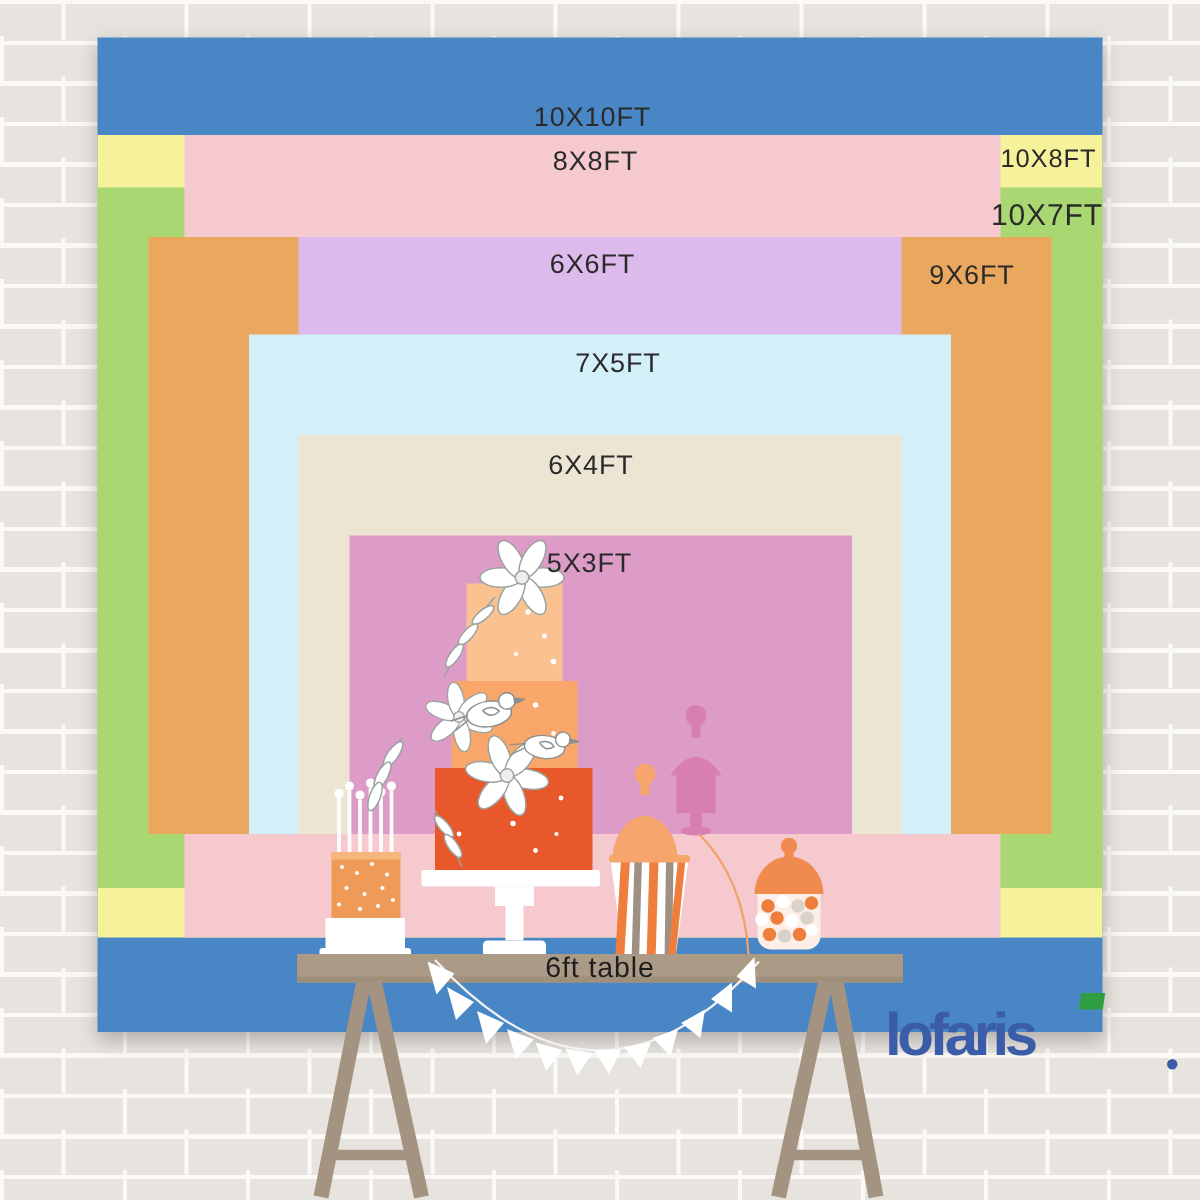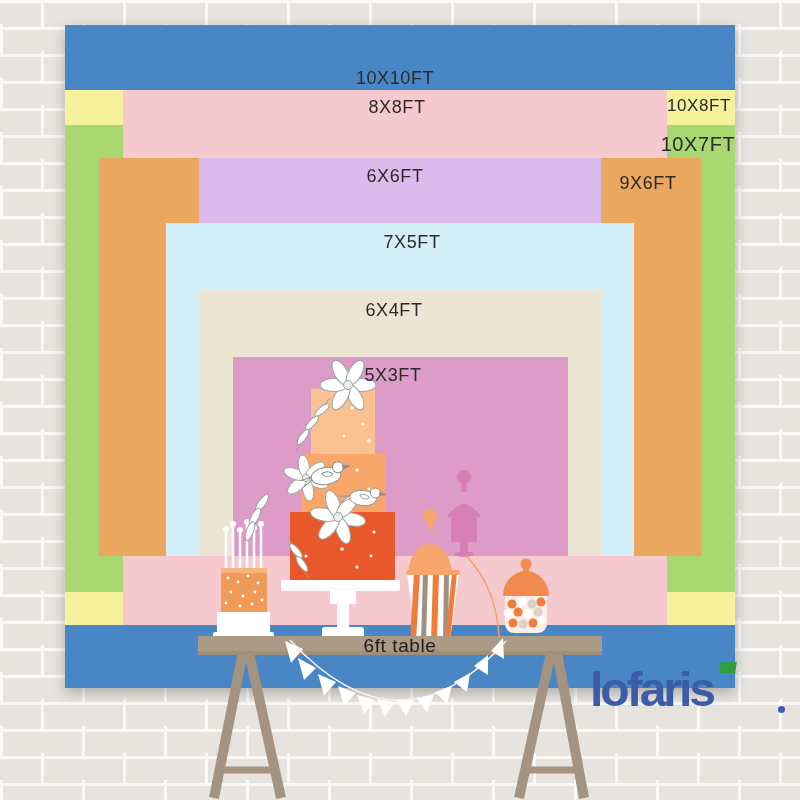--- a/index.html
+++ b/index.html
@@ -35,21 +35,21 @@
   .lab-9x6  {left:648px;top:173px;}
   .lab-7x5  {left:394px;top:232px;margin-left:18px;}
   .lab-6x4  {left:394px;top:300px;}
   .lab-5x3  {left:393px;top:365px;text-align:right;}
   .lab-table{left:400px;top:635px;font-size:19px;color:#1e1e1e;z-index:40;}
 
   .illustration{position:absolute;left:0;top:0;width:800px;height:800px;z-index:20;pointer-events:none;}
 
   .logo{position:absolute;left:590px;top:662px;width:210px;height:62px;z-index:50;}
   .logo-text{
-    font-weight:bold;font-size:48px;line-height:56px;letter-spacing:-3px;
+    font-weight:bold;font-size:40px;line-height:56px;letter-spacing:-3px;
     color:#3b5ca8;font-family:"Liberation Sans", sans-serif;text-align:right;
   }
   .logo-green{position:absolute;left:130px;top:0px;width:16px;height:11px;background:#2f9e41;transform:skewX(-8deg);}
   .logo-dot{position:absolute;left:188px;top:44px;width:7px;height:7px;border-radius:50%;background:#3b5ca8;}
 </style>
 </head>
 <body>
 
 <div class="scene">
 

